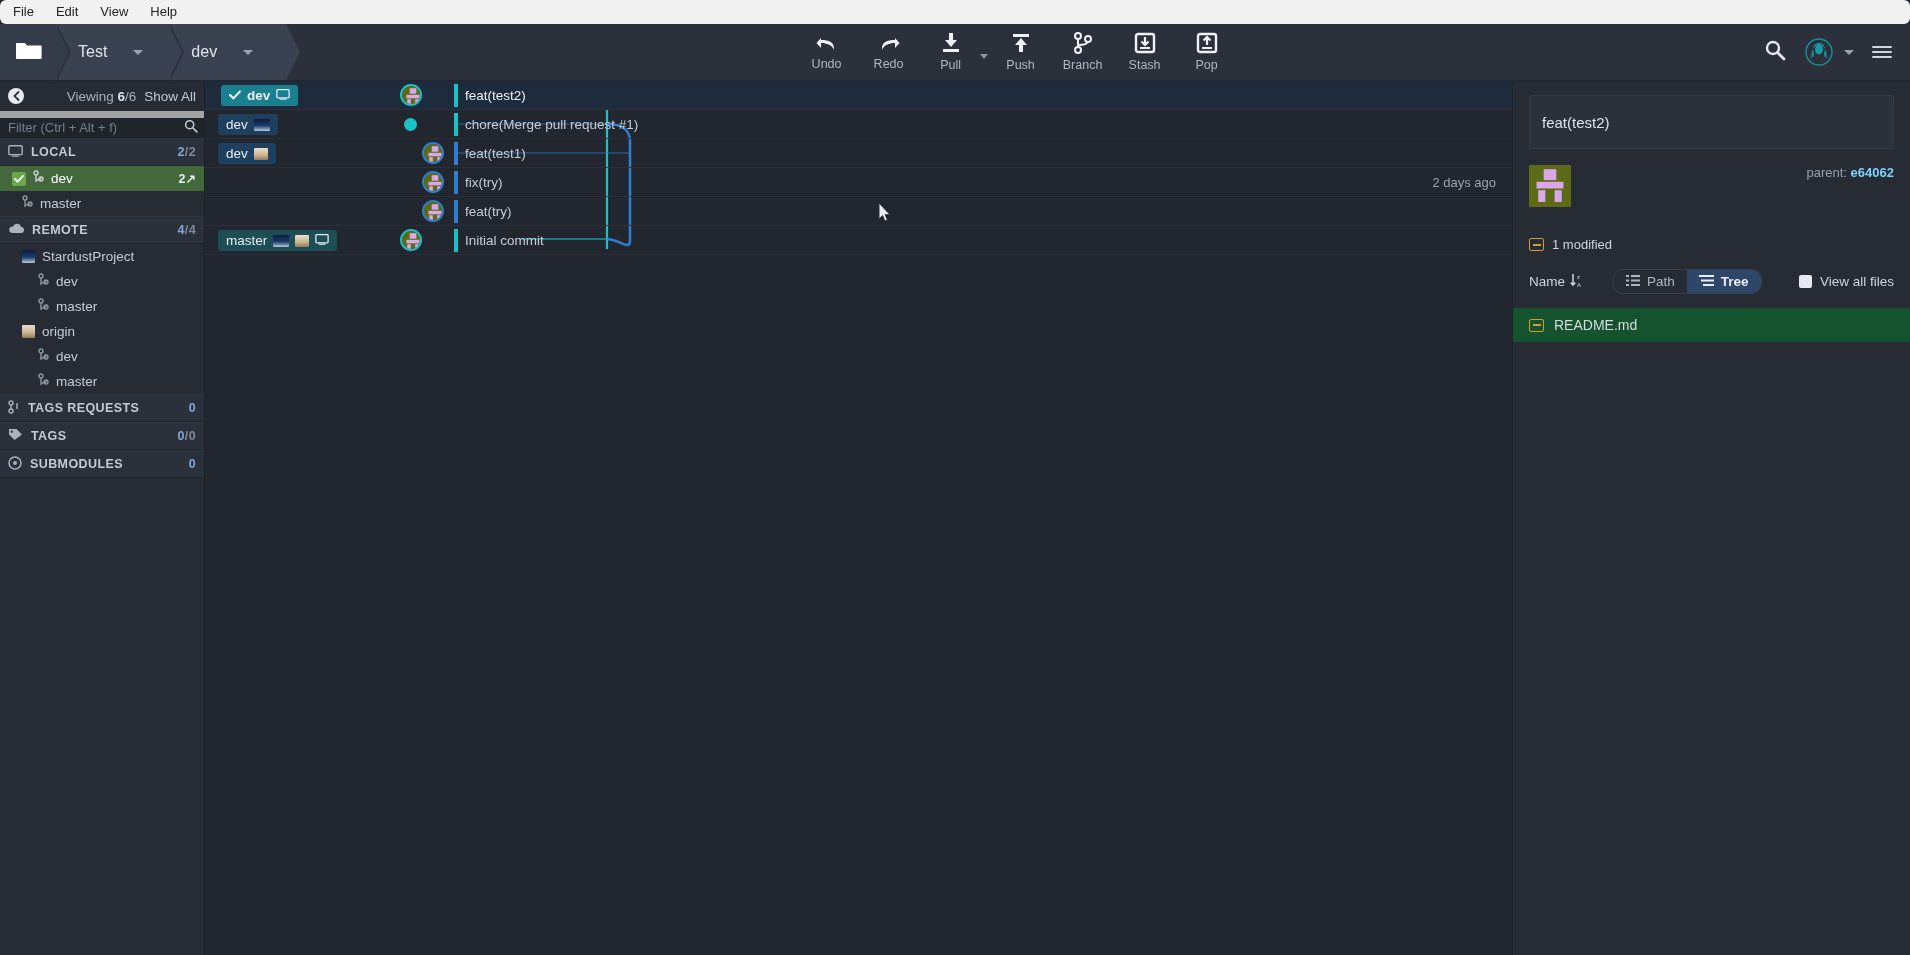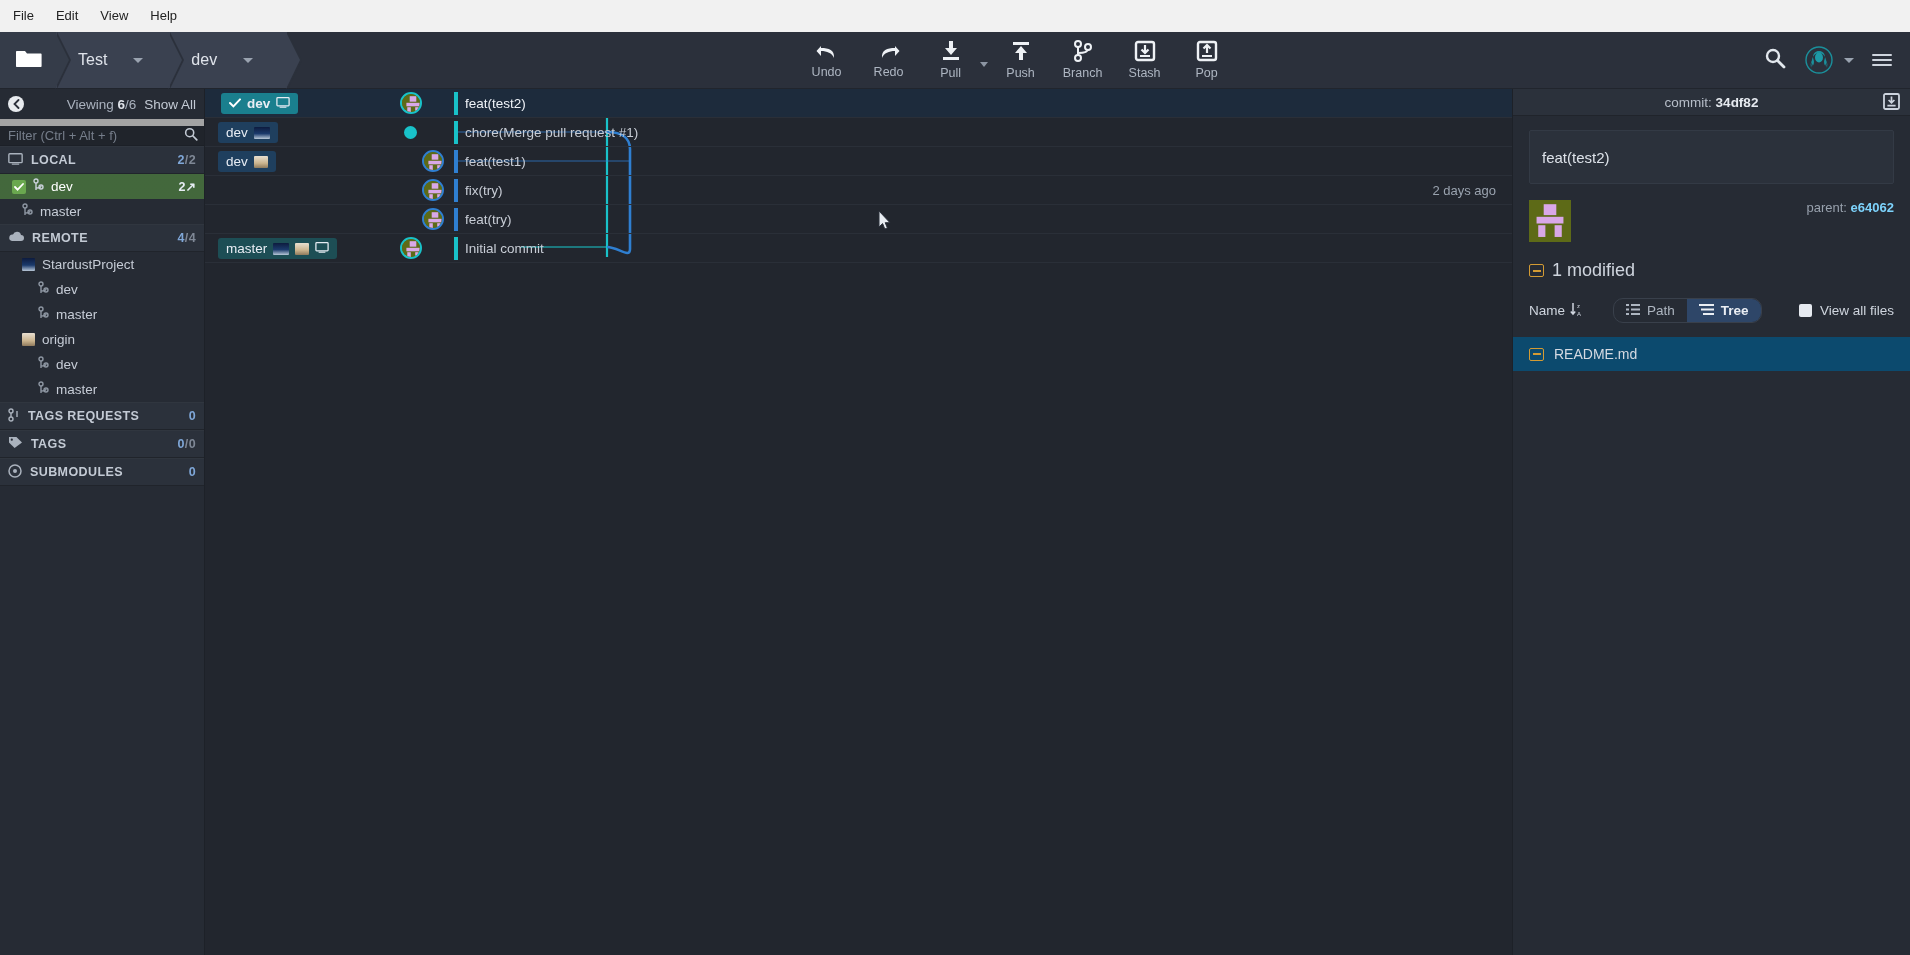--- a/index.html
+++ b/index.html
@@ -5,23 +5,23 @@
   * { box-sizing: border-box; margin: 0; padding: 0; }
   html, body {
     width: 1910px; height: 955px;
     background: #22262e;
     font-family: "Liberation Sans", sans-serif;
     color: #c8cdd6;
     overflow: hidden;
   }
   
   #menubar {
-    height: 32px; background: #f1f1f1; color: #1a1a1a;
+    height: 24px; background: #f1f1f1; color: #1a1a1a;
     display: flex; align-items: center; font-size: 13px;
-    padding-left: 2px; position: relative; overflow: visible;
+    padding-left: 2px; position: relative; overflow: visible; border-radius: 6px;
   }
   #menubar .mi { padding: 0 11px; line-height: 14px; color: #222; }
   
   #toolbar {
     height: 57px; background: #2b303b; display: flex; align-items: stretch;
     position: relative; border-bottom: 1px solid #21252d;
   }
   .repo-chip {
     display: flex; align-items: center; position: relative;
     background: #3a4150; color: #dfe3ea; padding: 0 26px 0 22px;
@@ -163,37 +163,37 @@
     background: #2b313b; border: 1px solid #333a45; border-radius: 2px;
     height: 54px; display: flex; align-items: center; padding: 0 12px;
     font-size: 15px; color: #dde2e9;
   }
   .author-row { display: flex; align-items: flex-start; margin-top: 16px; gap: 12px; }
   .author-av { width: 42px; height: 42px; flex: none; }
   .author-name { font-size: 14.5px; color: #dde2e9; }
   .author-sub { font-size: 13px; color: #aab2bd; margin-top: 5px; }
   .parent { margin-left: auto; font-size: 13px; color: #98a1ad; white-space: nowrap; }
   .parent b { color: #7dd3fc; font-weight: bold; }
-  .mod-row { display: flex; align-items: center; gap: 8px; margin-top: 18px; font-size: 18px; color: #cfd5de; }
+  .mod-row { display: flex; align-items: center; gap: 8px; margin-top: 30px; font-size: 13px; color: #cfd5de; }
   .file-icon {
     width: 15px; height: 13px; border: 1.5px solid #d39b33; border-radius: 2px;
     display: flex; align-items: center; justify-content: center; flex: none;
   }
   .file-icon i { display: block; width: 8px; height: 2px; background: #d39b33; }
   .tools-row { display: flex; align-items: center; margin-top: 17px; }
   .name-sort { display: flex; align-items: center; gap: 5px; font-size: 13.5px; color: #cfd5de; }
   .seg { display: flex; margin-left: 30px; border: 1px solid #39404b; border-radius: 10px; overflow: hidden; }
   .seg div {
     display: flex; align-items: center; gap: 7px; padding: 4px 12px;
     font-size: 13.5px; color: #aeb6c1;
   }
   .seg div.on { background: #2e4668; color: #eaeef4; font-weight: bold; }
   .viewall { display: flex; align-items: center; gap: 8px; margin-left: auto; font-size: 13.5px; color: #cfd5de; }
   .viewall .box { width: 13px; height: 13px; background: #e6eaf0; border-radius: 2px; flex: none; }
-  .file-list { margin-top: 14px; background: #0c4a6e; }
+  .file-list { margin-top: 14px; background: #14532d; }
   .file-row { display: flex; align-items: center; gap: 10px; height: 34px; padding: 0 16px; font-size: 14px; color: #d5dae2; }
 </style>
 </head>
 <body>
 
 <div id="menubar">
   <span class="mi">File</span>
   <span class="mi">Edit</span>
   <span class="mi">View</span>
   <span class="mi">Help</span>
@@ -593,29 +593,20 @@
     </div>
 
     <div class="cursor-arrow" style="left:670px;top:120px">
       <svg width="20" height="26" viewBox="0 0 20 26">
         <path d="M4 2v16l3.6-3.4 2.2 5.4 2.6-1.1-2.2-5.2H15z" fill="#e9edf3" stroke="#2b303b" stroke-width="1"></path>
       </svg>
     </div>
   </div>
 
   <div id="rpanel">
-    <div class="rp-head">
-      <span>commit:</span>&nbsp;<b>34df82</b>
-      <span class="dl">
-        <svg width="17" height="17" viewBox="0 0 17 17">
-          <rect x="1" y="1" width="15" height="15" rx="1.5" fill="none" stroke="#cdd4de" stroke-width="1.8"></rect>
-          <path d="M8.5 3.4v6M5.6 7l2.9 2.9L11.4 7M4.4 12.6h8.2" stroke="#cdd4de" stroke-width="1.7" fill="none"></path>
-        </svg>
-      </span>
-    </div>
 
     <div class="rp-body">
       <div class="msgbox">feat(test2)</div>
 
       <div class="author-row">
         <span class="author-av">
           <svg width="42" height="42" viewBox="0 0 10 10">
               <rect width="10" height="10" fill="#5d6a17"></rect>
               <rect x="3.5" y="1" width="3" height="2.6" fill="#d9a8e8"></rect>
               <rect x="1.8" y="4" width="6.4" height="1.6" fill="#d9a8e8"></rect>

